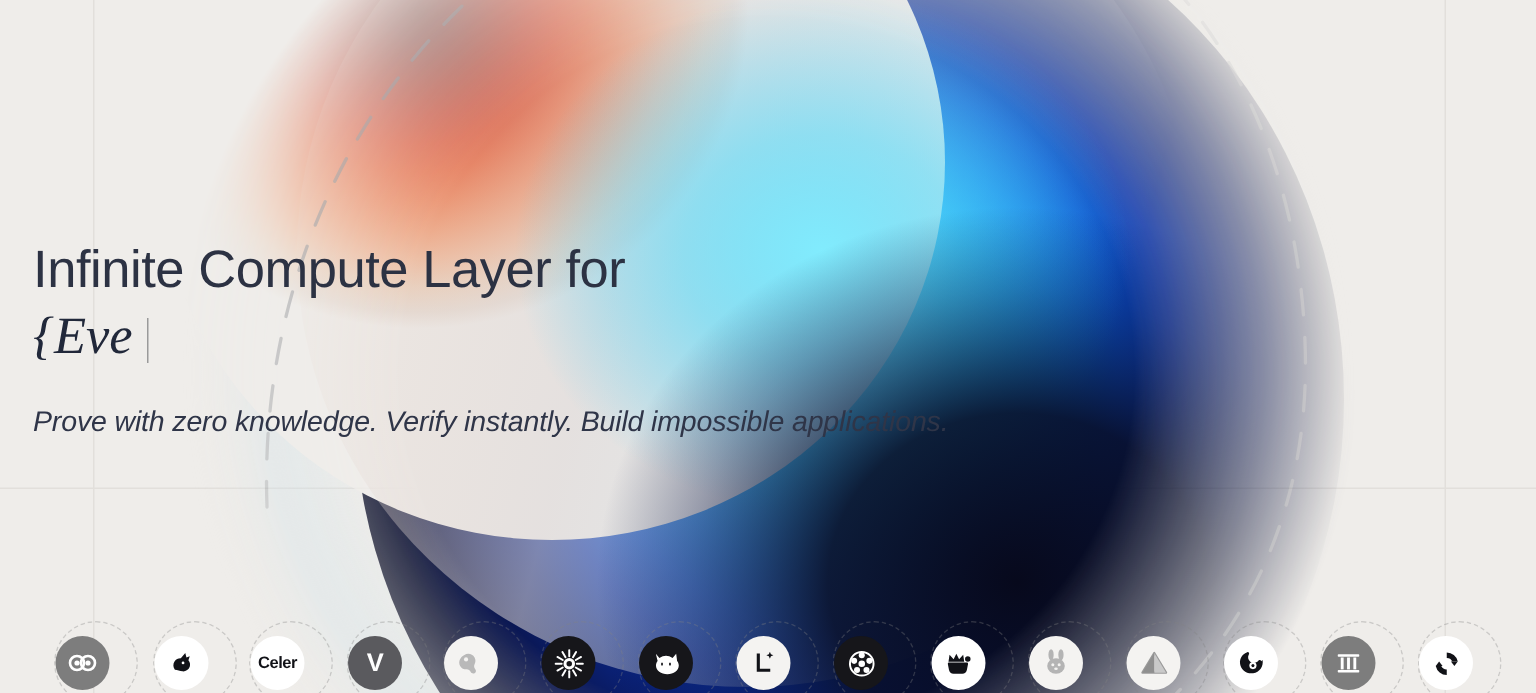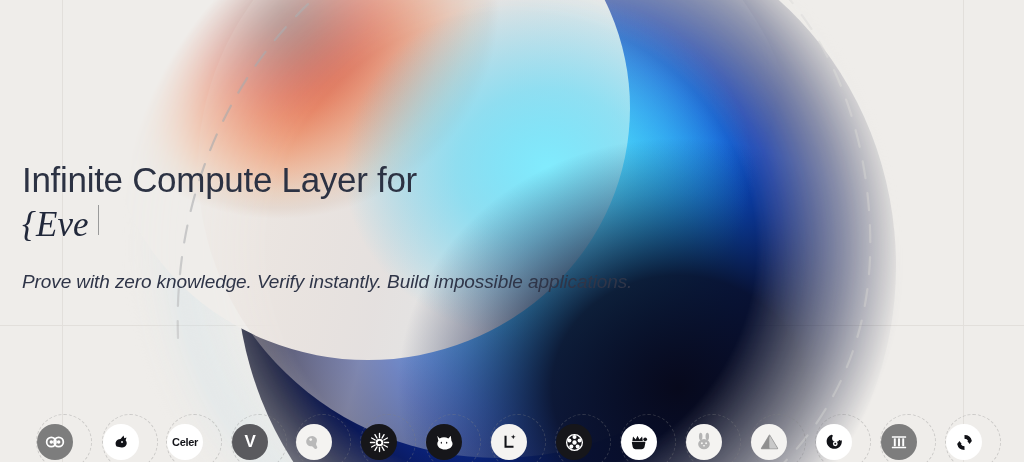--- a/index.html
+++ b/index.html
@@ -42,21 +42,21 @@
   #headline {
     font-size:35px;
     font-weight:400;
     letter-spacing:-0.3px;
     color:#2c3243;
     line-height:1.28;
     white-space:nowrap;
   }
   #headline-line2 {
     display:flex;
-    align-items:flex-start;
+    align-items:center;
     height:44px;
   }
   #typed-word {
     font-family:"Liberation Serif", serif;
     font-style:italic;
     font-size:35px;
     color:#21283a;
     letter-spacing:0px;
   }
   #type-caret {

